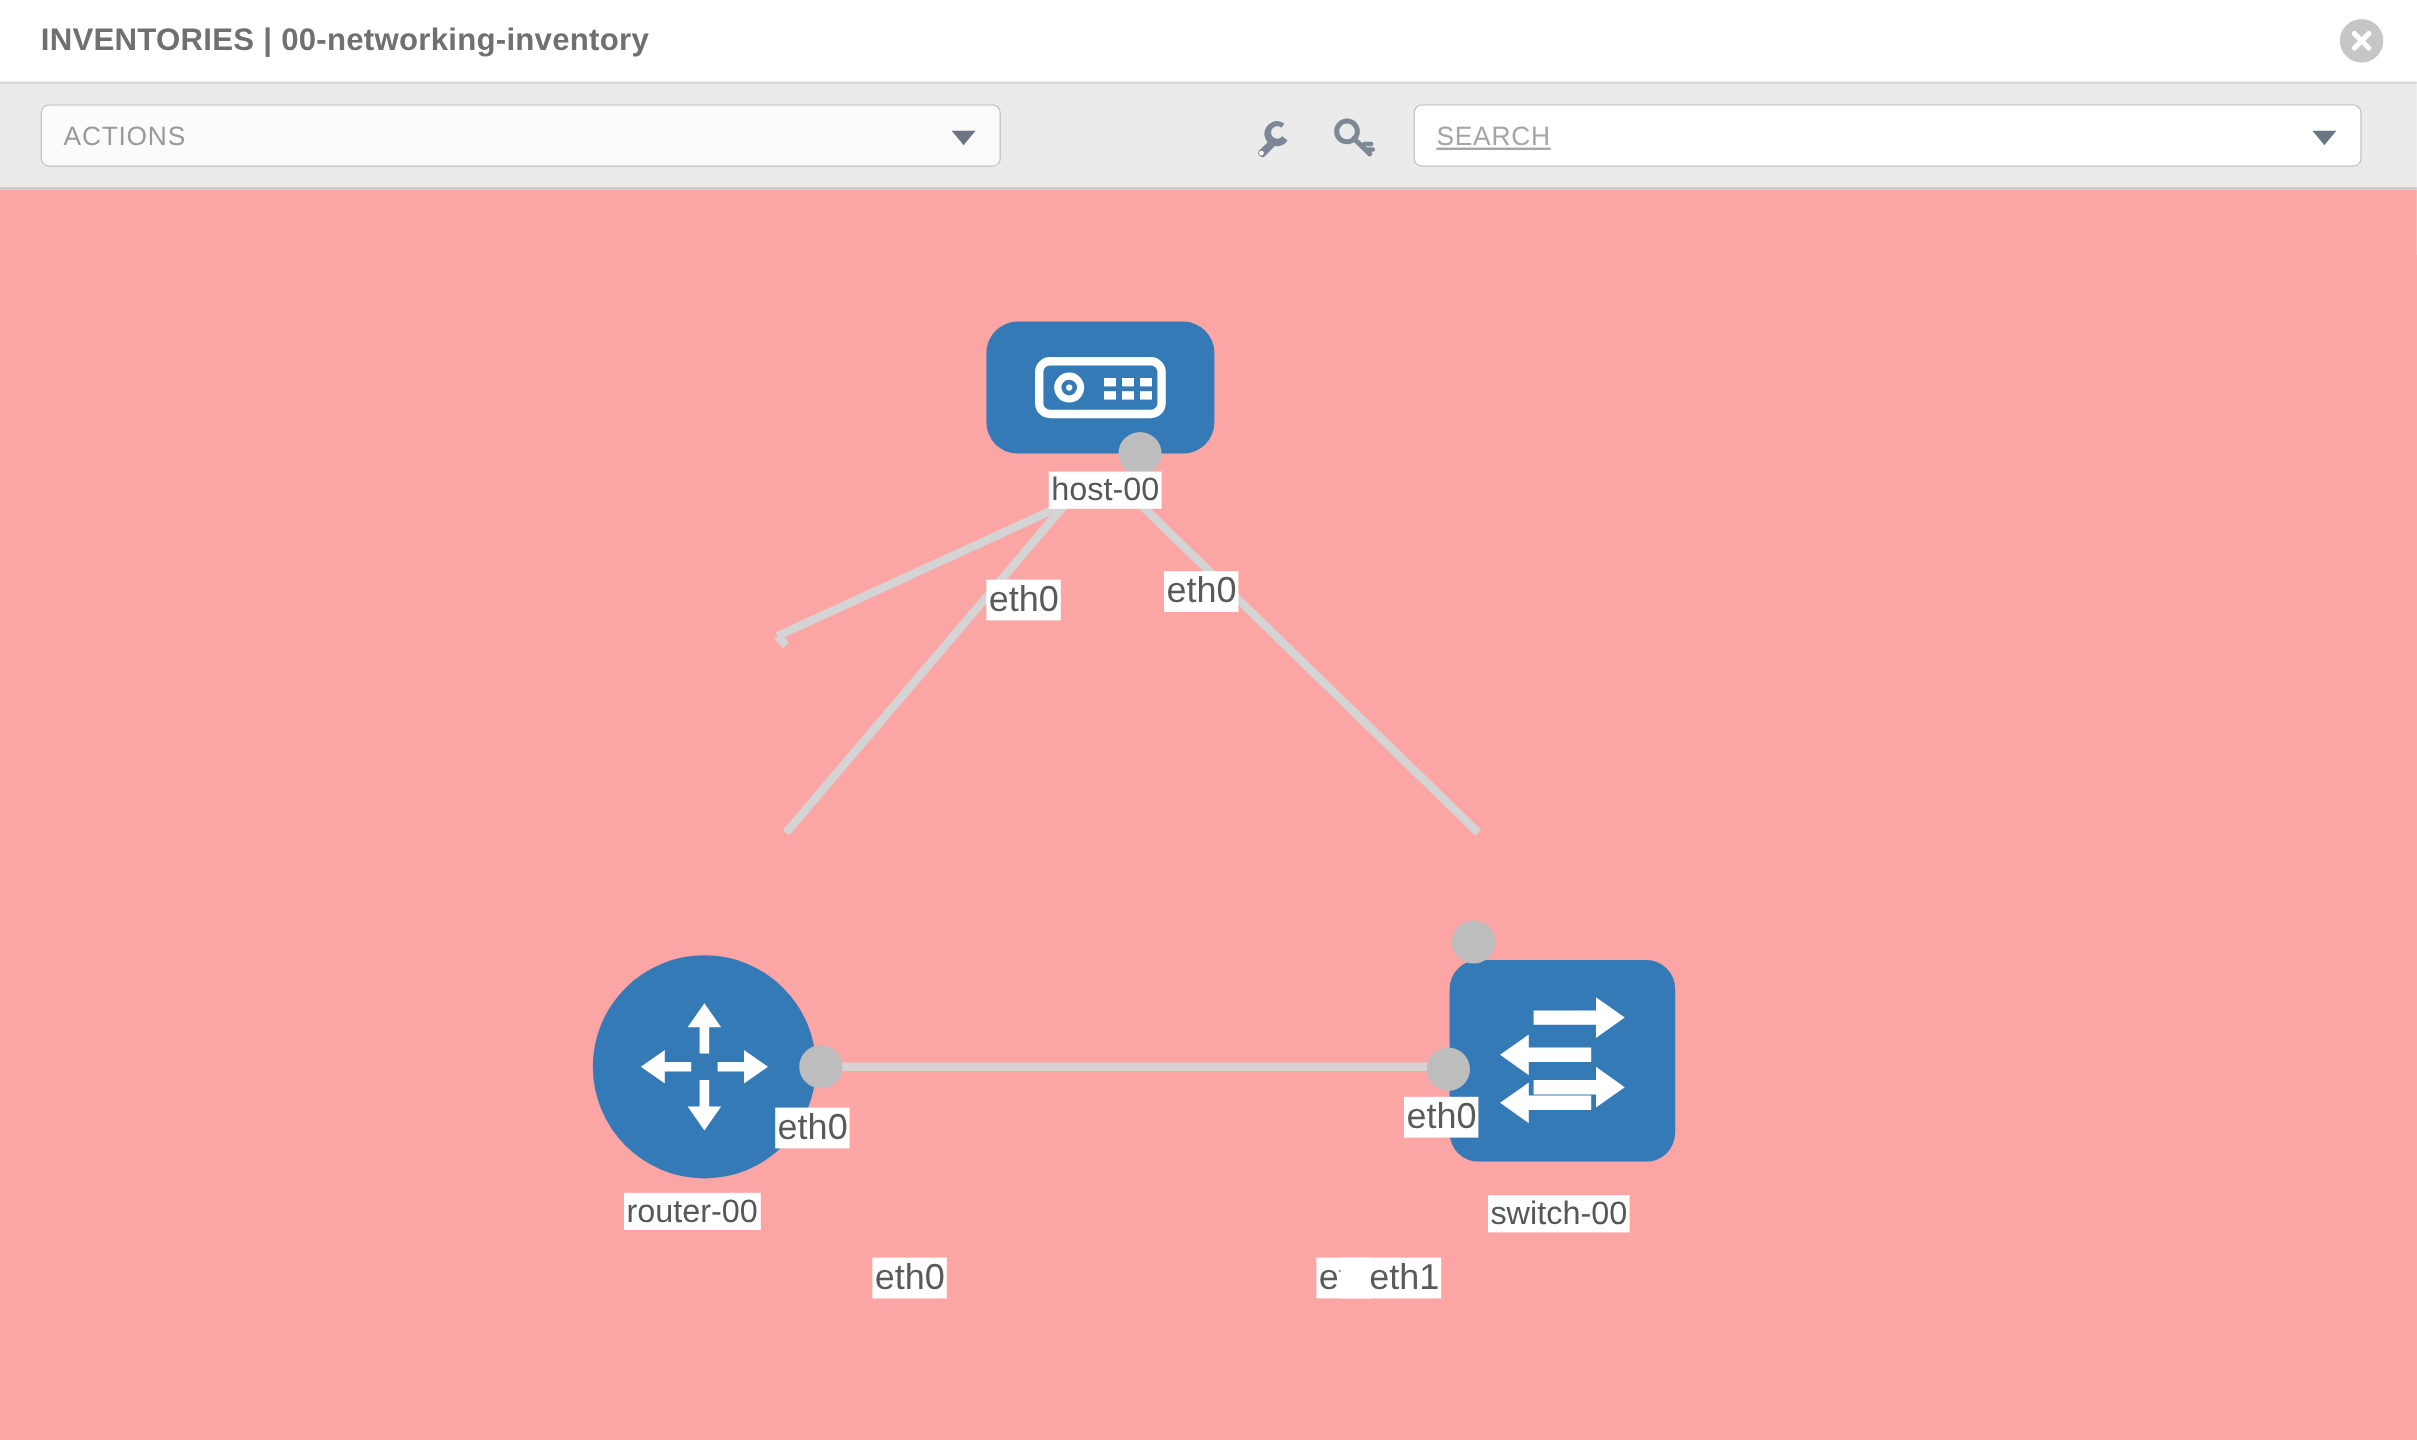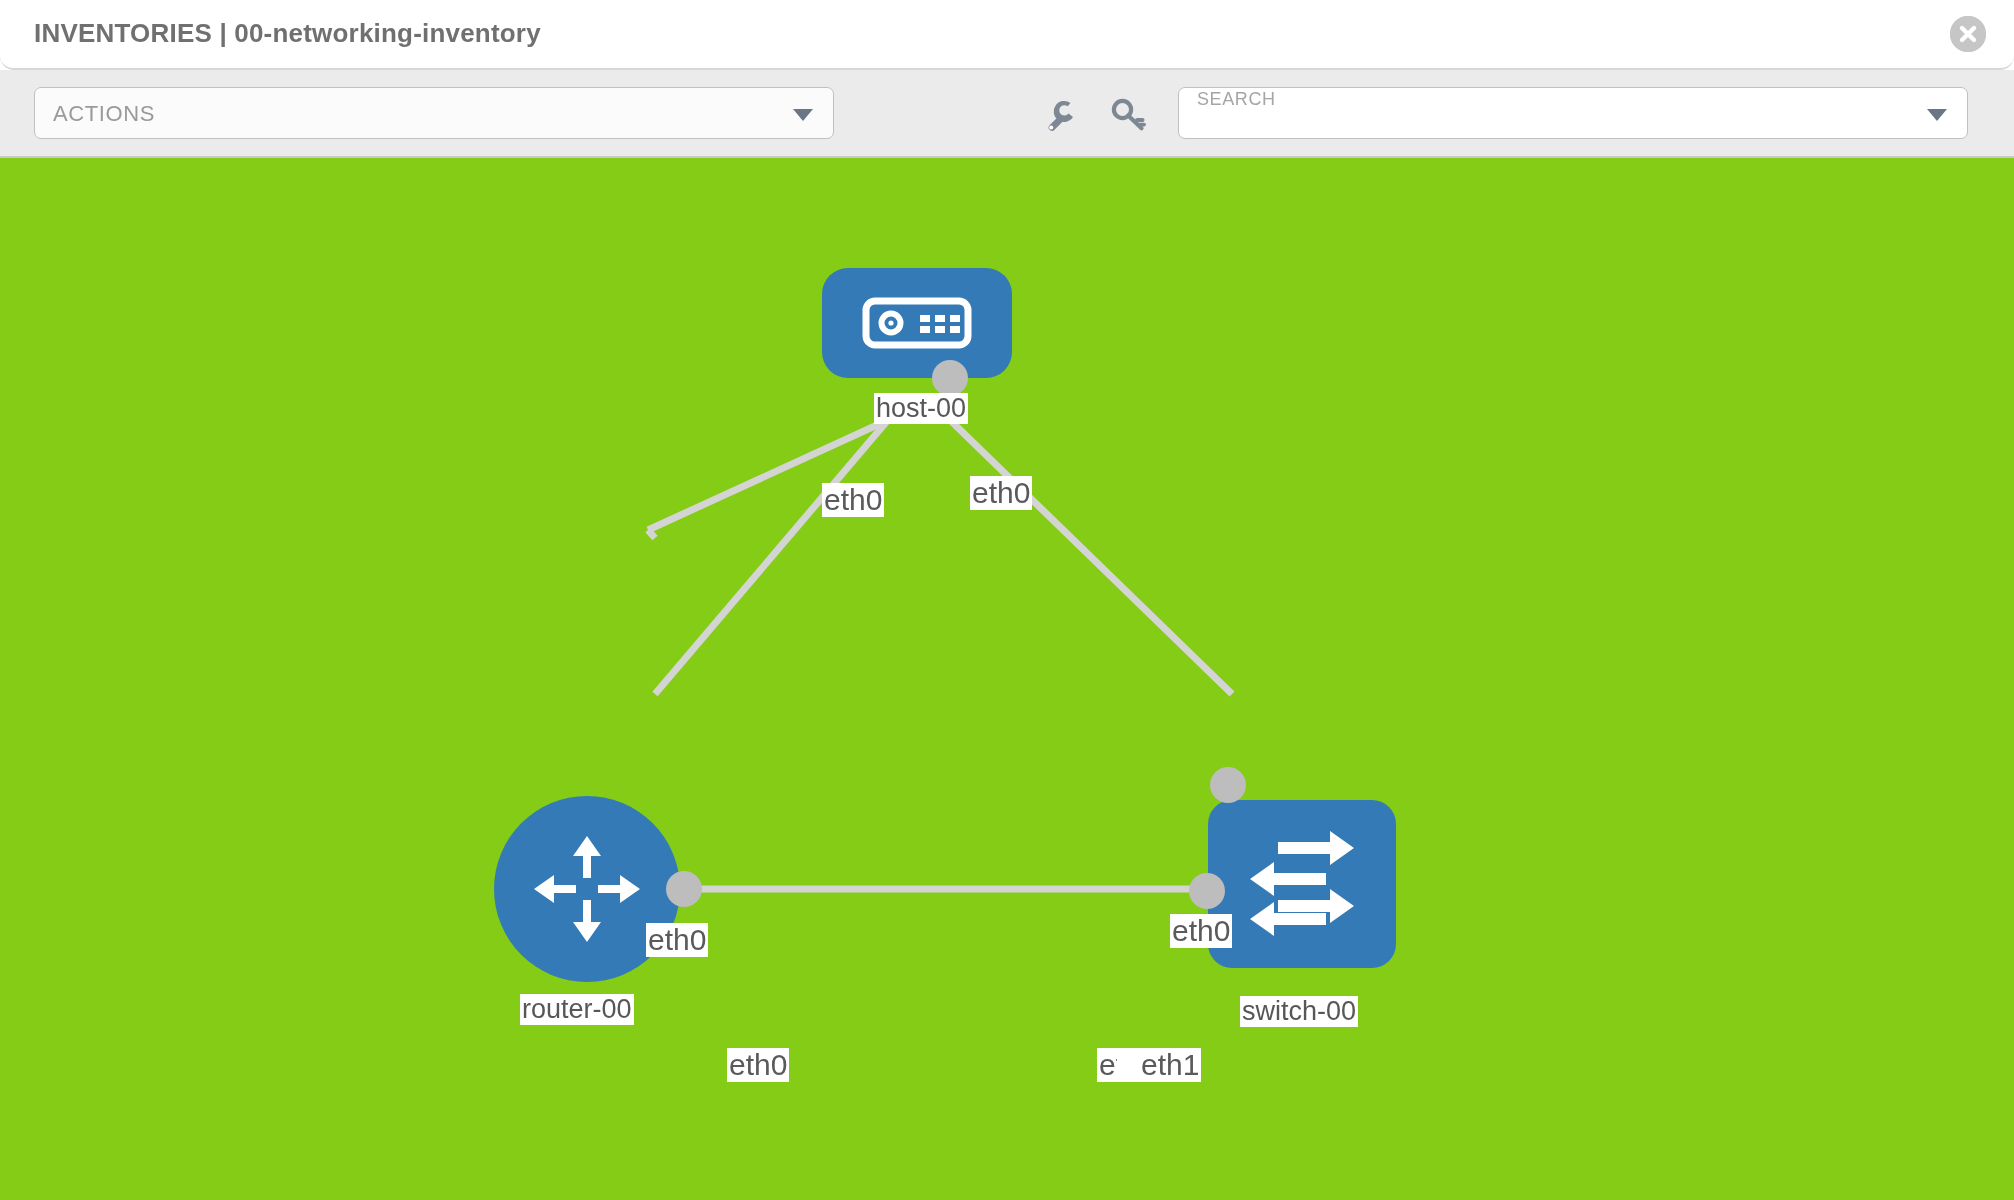--- a/index.html
+++ b/index.html
@@ -17,21 +17,20 @@
 
   
   .header {
     position: absolute;
     left: 0; top: 0;
     width: 2014px;
     height: 70px;
     background: #ffffff;
     border-bottom: 2px solid #d7d7d7;
     box-sizing: border-box;
-    border-radius: 14px;
   }
   .page-title {
     position: absolute;
     left: 34px;
     top: 18px;
     font-size: 26px;
     font-weight: bold;
     color: #707070;
     letter-spacing: 0.2px;
     white-space: nowrap;
@@ -106,33 +105,34 @@
     height: 52px;
     background: #ffffff;
     border: 1px solid #c0c0c0;
     border-radius: 7px;
     box-sizing: border-box;
     cursor: text;
   }
   .search-box .label {
     position: absolute;
     left: 18px;
-    top: 1px;
-    font-size: 18px;
+    top: 13px;
+    font-size: 22px;
     color: #a5a5a5;
     letter-spacing: 0.6px;
+    text-decoration: underline;
   }
 
   
   .canvas {
     position: absolute;
     left: 0; top: 158px;
     width: 2014px;
     height: 1042px;
-    background: #84cc16;
+    background: #fca5a5;
     overflow: hidden;
   }
   .canvas svg.links {
     position: absolute;
     left: 0; top: 0;
     width: 2014px;
     height: 1042px;
   }
 
   

